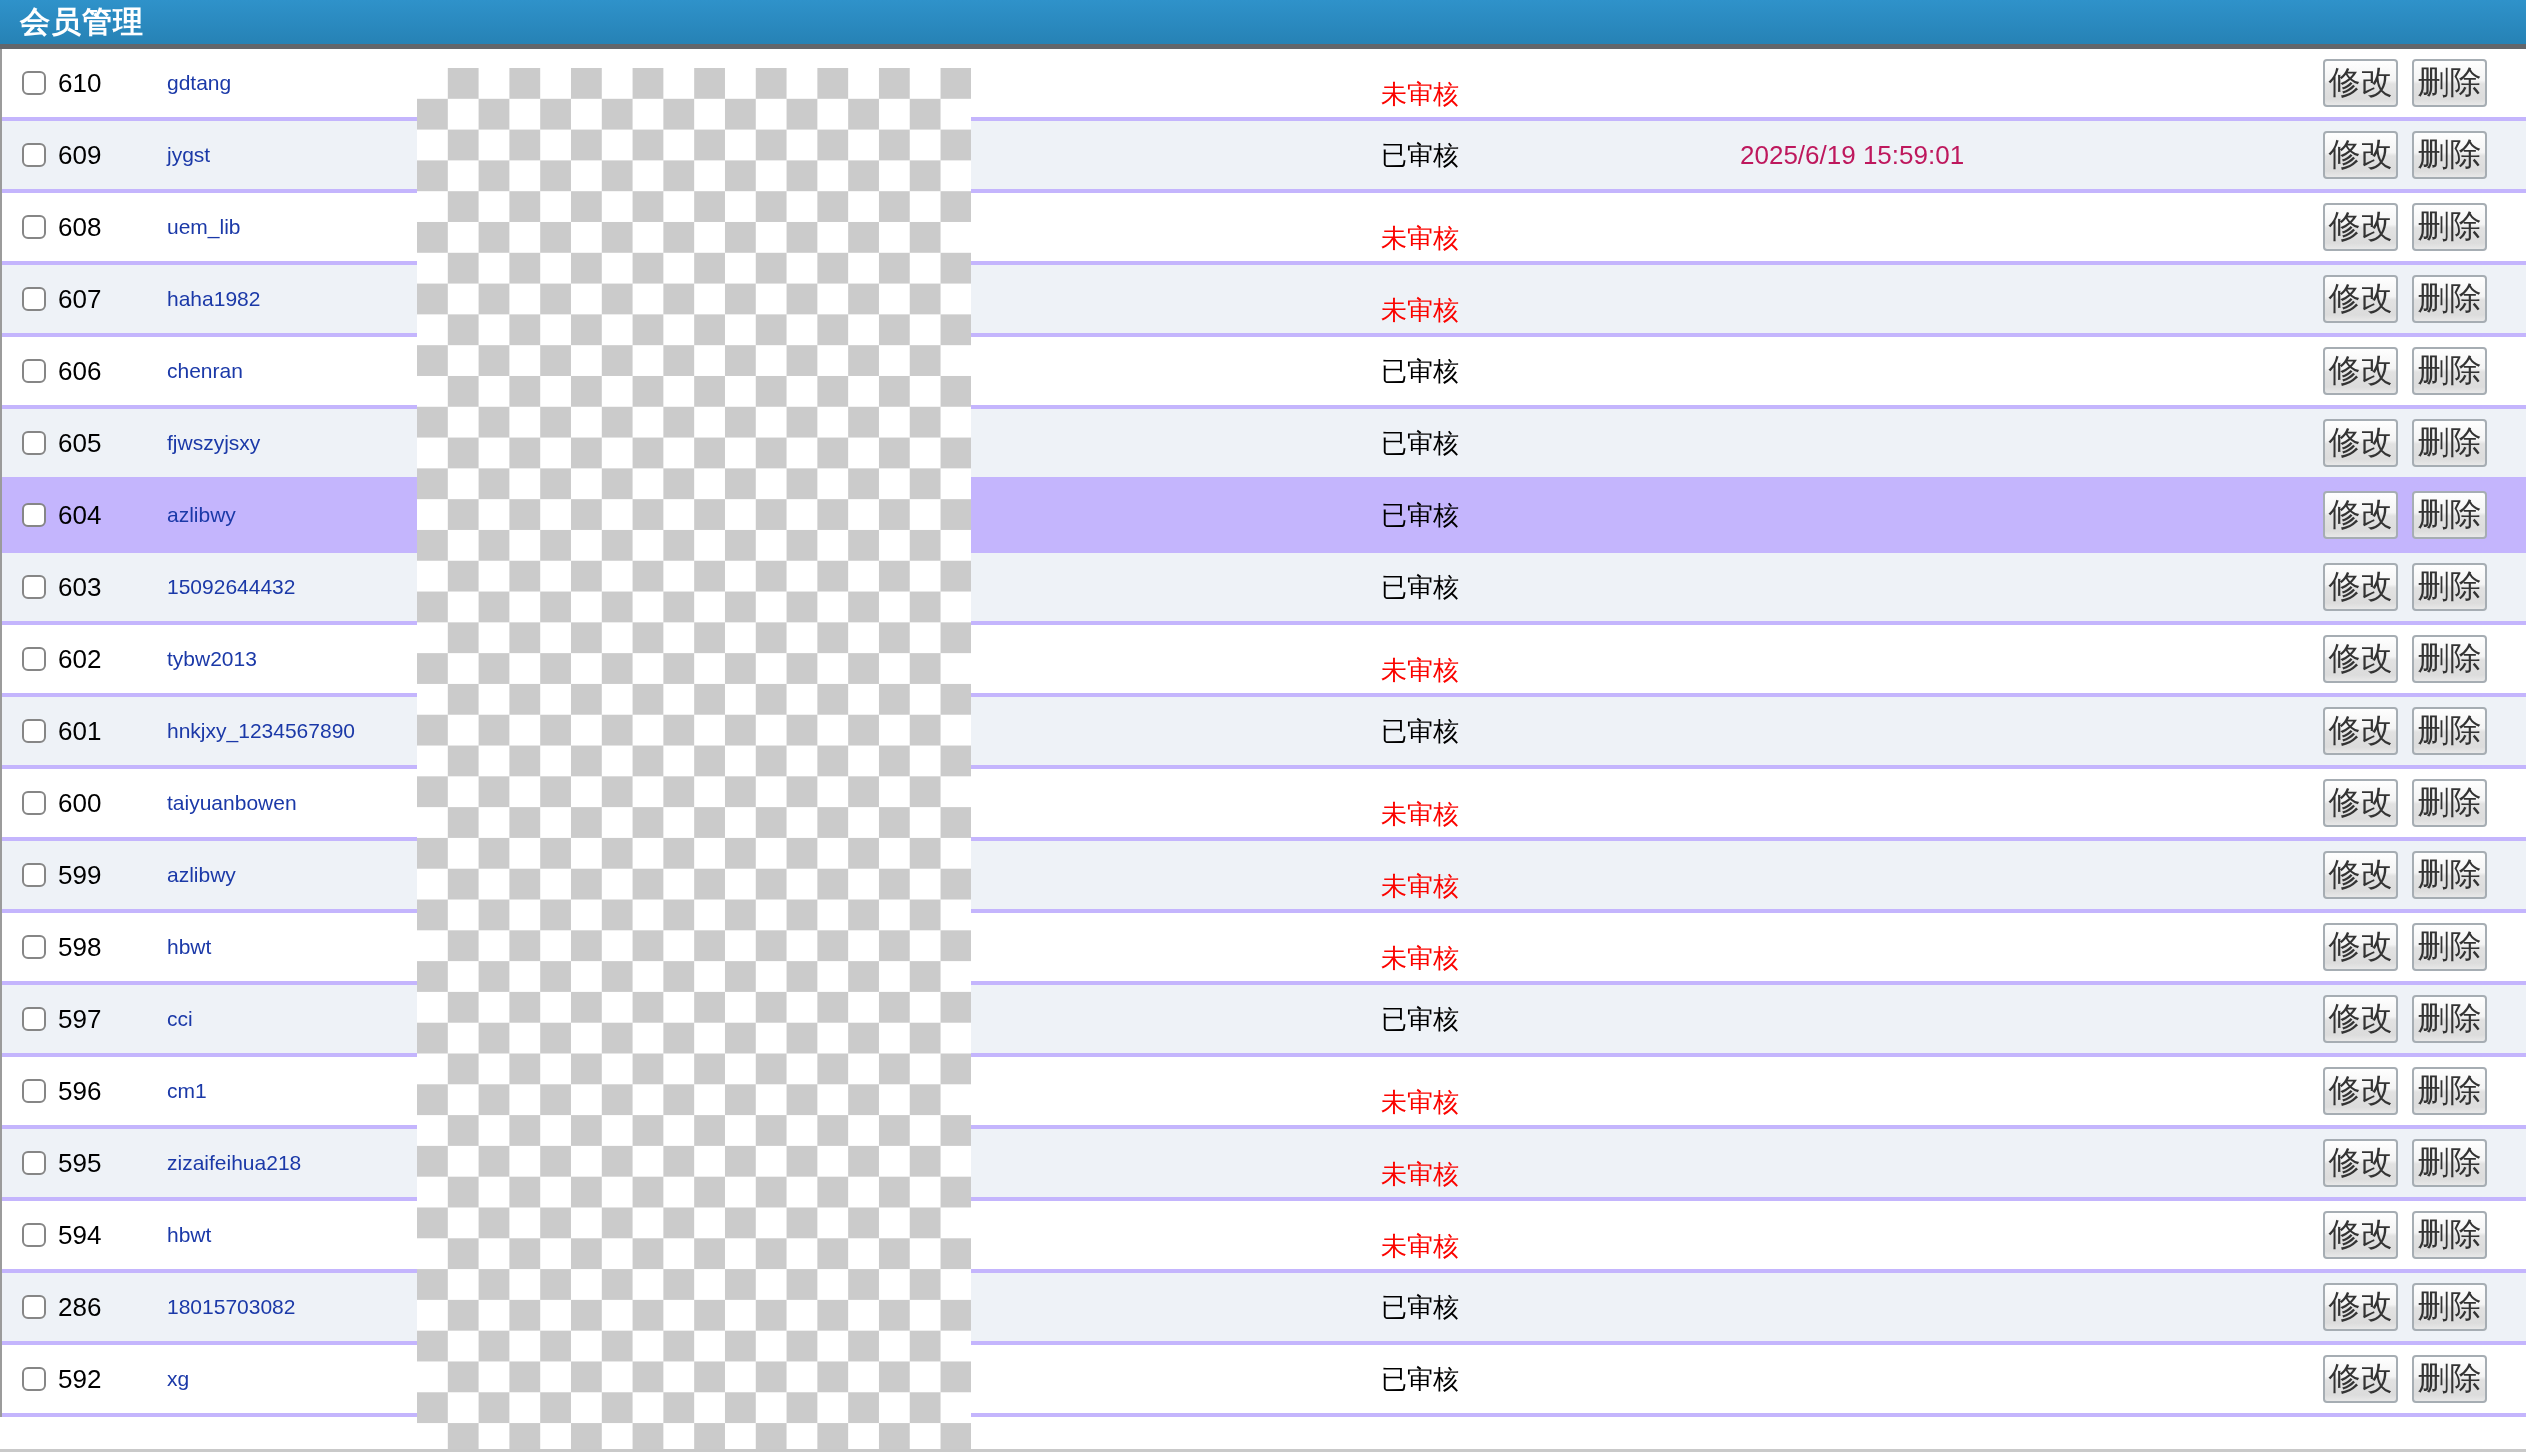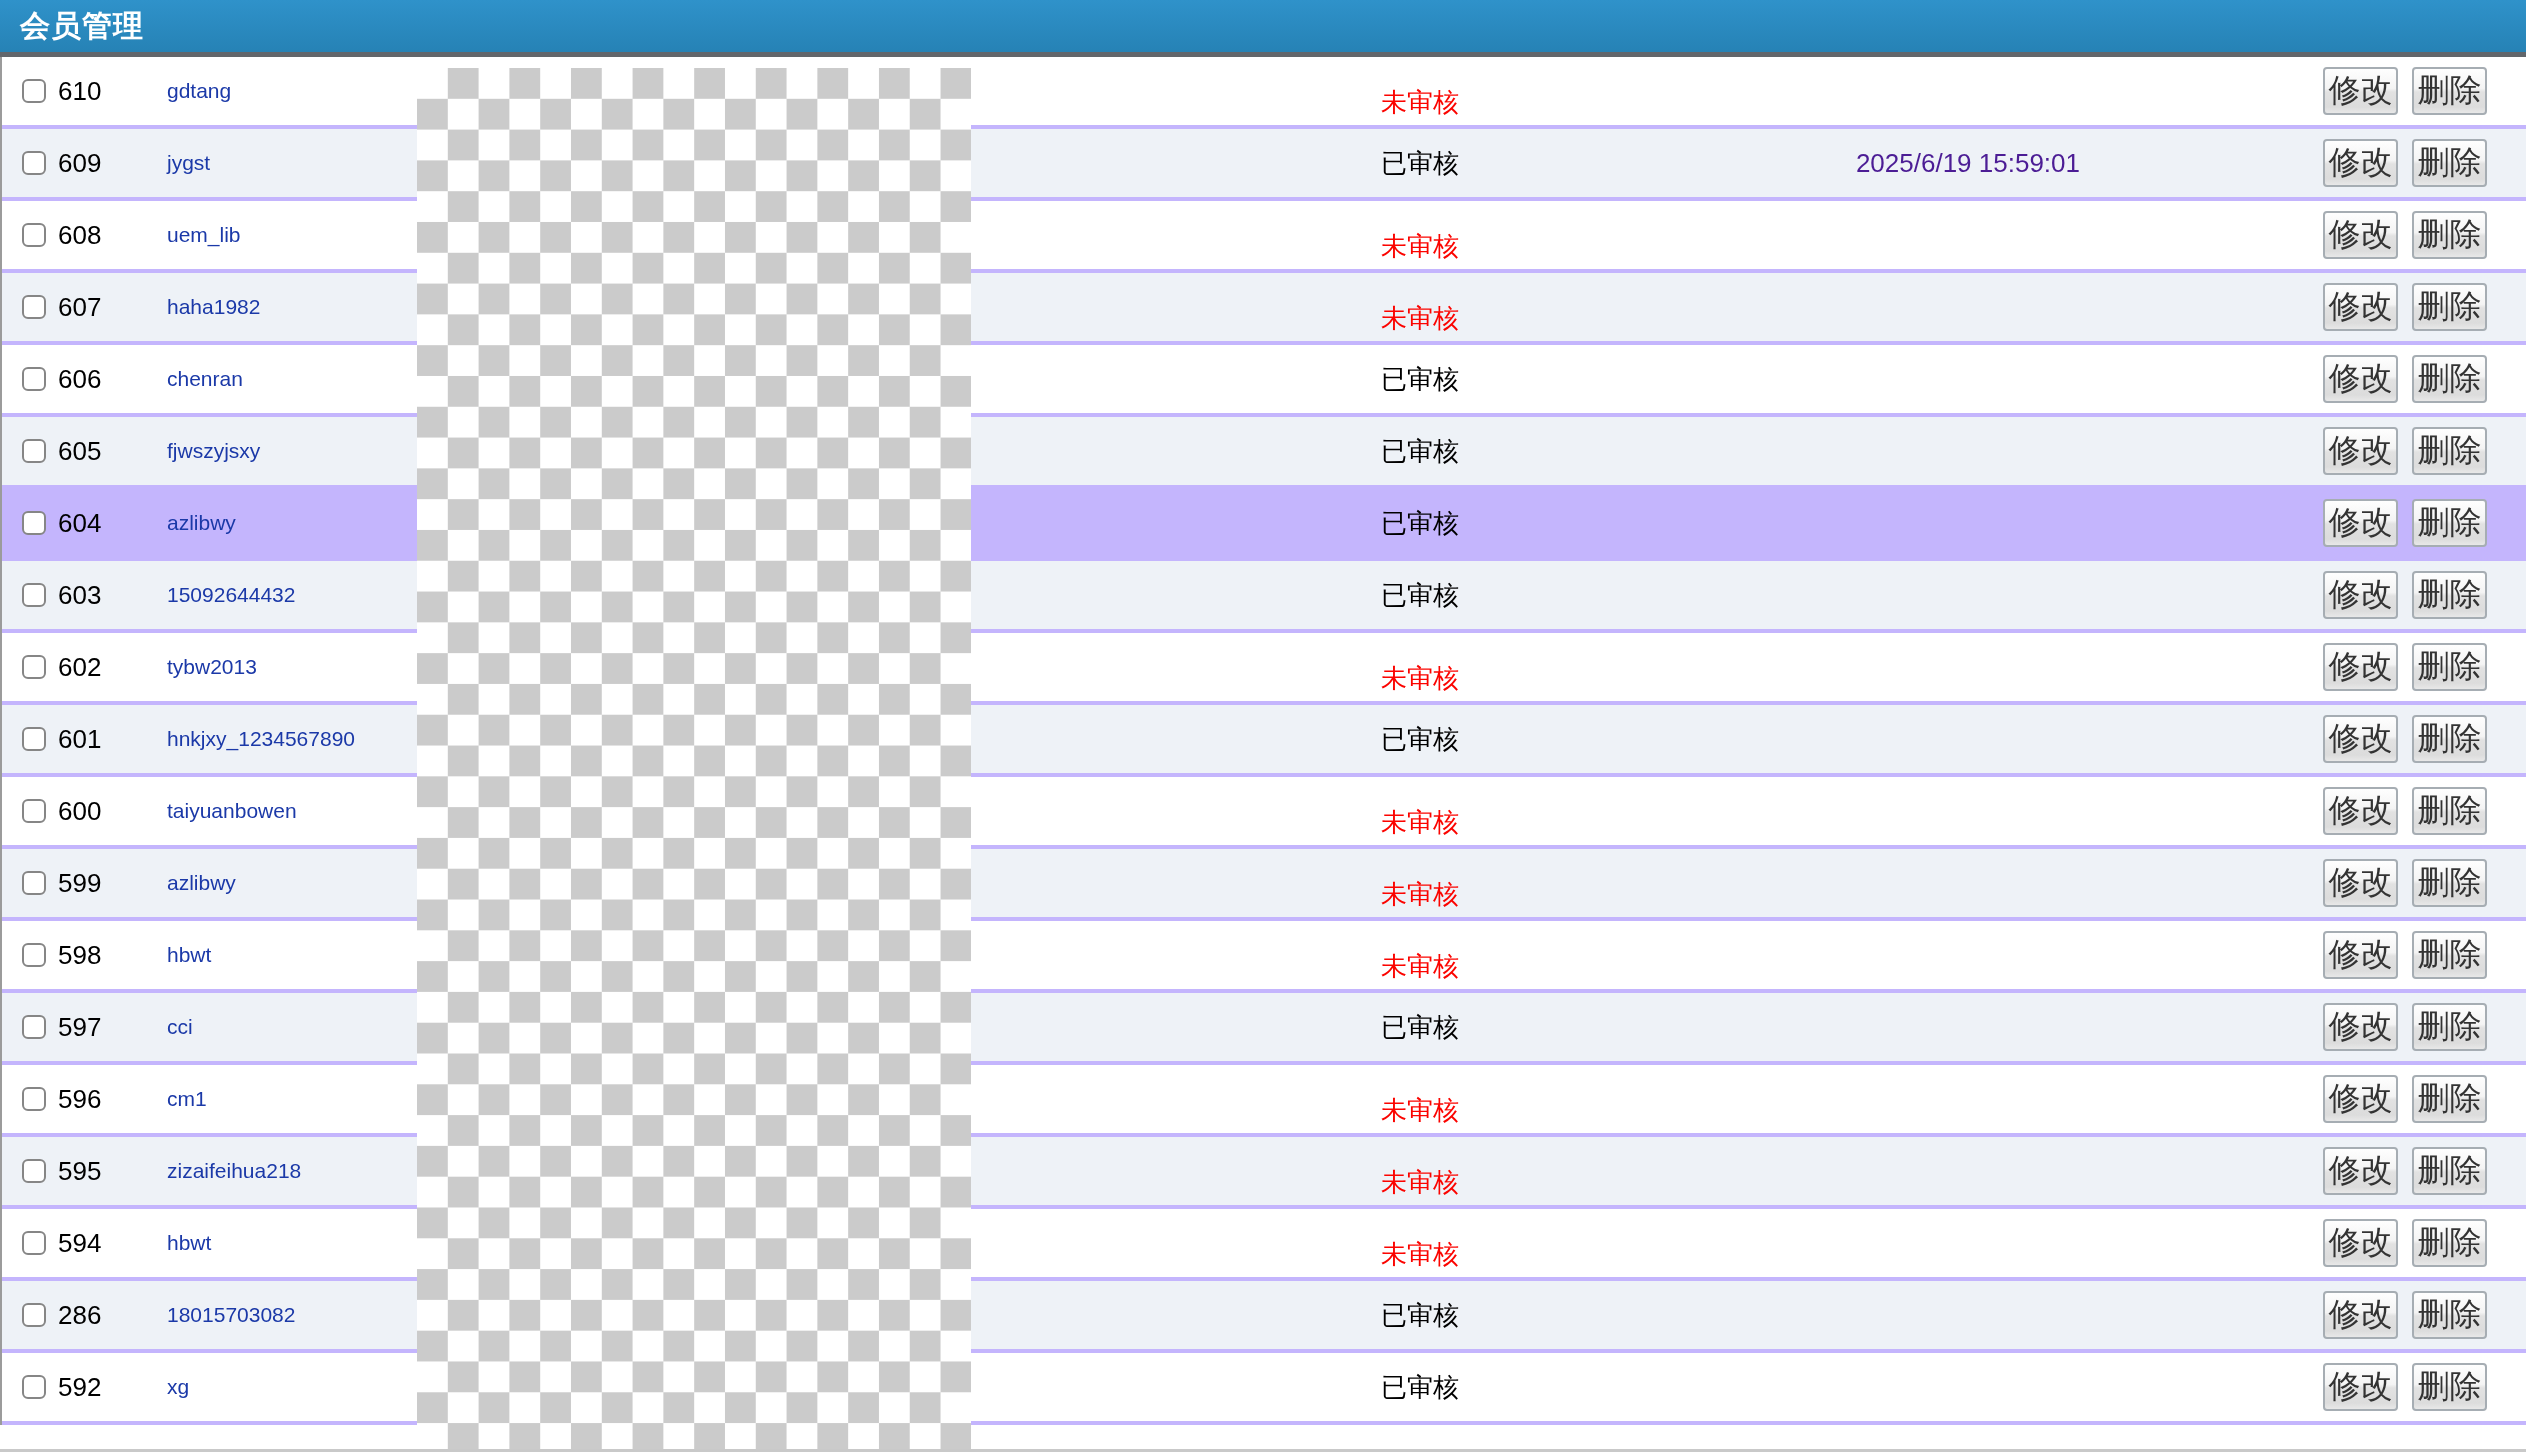--- a/index.html
+++ b/index.html
@@ -1,41 +1,41 @@
 <!DOCTYPE html>
 <html><head>
 <meta charset="utf-8">
 <style>
   * { margin:0; padding:0; box-sizing:border-box; }
   html,body { width:2526px; height:1452px; overflow:hidden; background:#ffffff;
               font-family:"Liberation Sans", sans-serif; position:relative; }
 
   
-  .titlebar { height:52px; background:linear-gradient(180deg,#2f92ca 0%,#2682b5 100%);
+  .titlebar { height:44px; background:linear-gradient(180deg,#2f92ca 0%,#2682b5 100%);
               display:flex; align-items:center; padding-left:20px; }
   .titlebar-text { color:#ffffff; font-size:30px; font-weight:bold; letter-spacing:1px; }
   .titlebar-underline { height:5px; background:#62666b; }
 
   
   .member-table { border-left:2px solid #9b9b9b; position:relative; background:#fff; }
   .row { display:grid;
          grid-template-columns:54px 104px 257px 554px 129px 640px 340px auto;
          height:72px; border-bottom:4px solid #c4b5fd; align-items:center; background:#ffffff; }
   .row.alt { background:#eef2f7; }
   .row.hover { background:#c4b5fd; }
 
   .c-check { padding-left:20px; display:flex; align-items:center; }
   .checkbox { appearance:none; -webkit-appearance:none; width:24px; height:24px;
               border:2px solid #868686; border-radius:6px; background:#ffffff; cursor:pointer; }
   .c-id { font-size:26px; color:#000000; padding-left:2px; }
   .c-user { overflow:hidden; white-space:nowrap; }
   .c-user a { color:#1b39a8; font-size:21px; text-decoration:none; padding-left:7px; }
   .c-status { text-align:center; font-size:26px; color:#000000; }
   .c-status.pending { color:#fb0400;margin-top:23px; }
-  .c-date { text-align:right; font-size:26px; color:#4c1d95; }
+  .c-date { text-align:left; font-size:26px; color:#be185d; }
   .c-actions { display:flex; justify-content:flex-end; gap:14px; padding-right:39px; }
   .btn { width:75px; height:48px; font-size:32px; color:#333333;
          font-family:"Liberation Sans", sans-serif;
          border:2px solid #a6adb3; border-radius:4px; cursor:pointer;
          background:linear-gradient(180deg,#fefefe 0%,#f4f4f4 44%,#e2e2e2 52%,#dcdcdc 86%,#e8e8e8 100%); }
 
   
   .checker-overlay { position:absolute; left:417px; top:68px; width:554px; height:1381px; z-index:5;
                      background:conic-gradient(#cbcbcb 0 25%, #ffffff 0 50%, #cbcbcb 0 75%, #ffffff 0);
                      background-size:61.6px 61.6px; }

